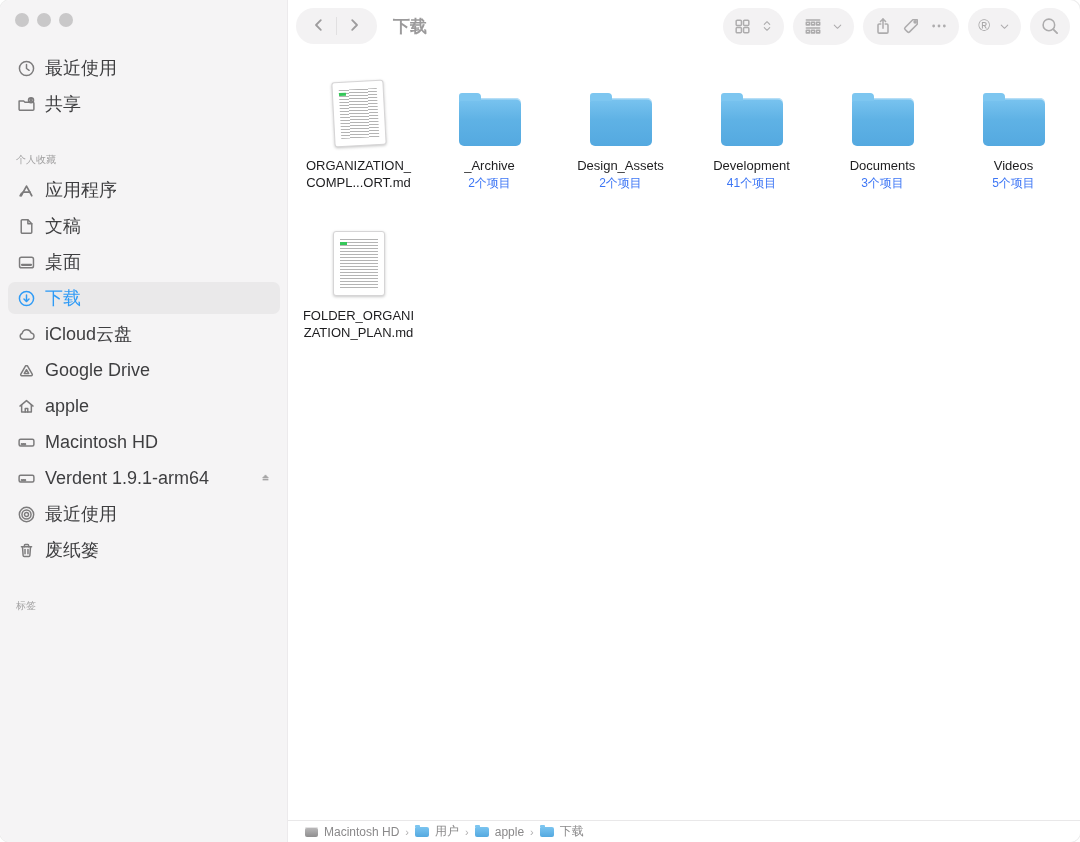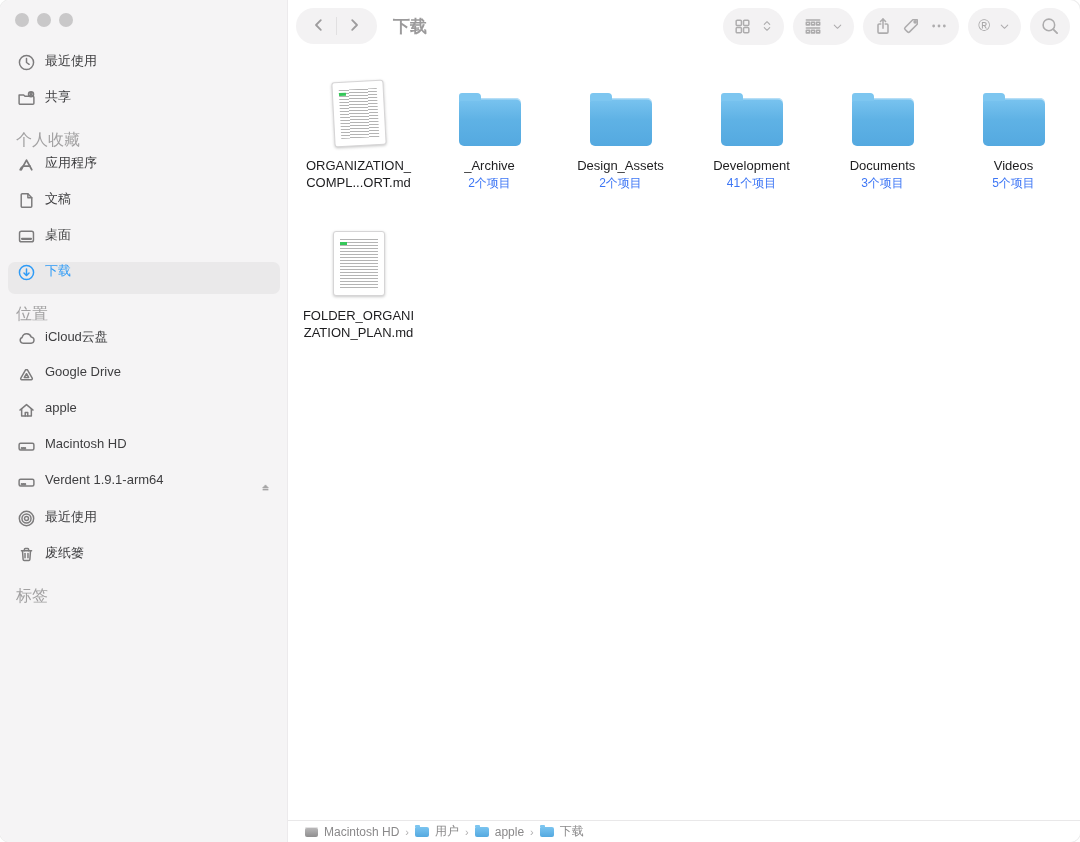--- a/index.html
+++ b/index.html
@@ -2,27 +2,27 @@
 <html><head>
 <meta charset="utf-8">
 <style>
   html,body{margin:0;padding:0;background:#fff;font-family:"Liberation Sans","DejaVu Sans",sans-serif;}
   .window{position:relative;width:1080px;height:842px;background:#fff;border-radius:10px;overflow:hidden;box-shadow:0 0 0 1px rgba(0,0,0,.07);}
   
   .sidebar{position:absolute;left:0;top:0;width:288px;height:842px;background:#f5f4f5;border-right:1px solid #eceaec;box-sizing:border-box;}
   .traffic{position:absolute;left:15px;top:13px;display:flex;gap:8px;}
   .light{width:14px;height:14px;border-radius:50%;background:#c9c8c9;}
   .side-nav{position:absolute;left:0;top:52px;width:288px;padding:0 8px;box-sizing:border-box;}
-  .srow{display:flex;height:32px;margin-bottom:4px;border-radius:7px;padding:0 8px;color:#3e3e40;font-size:13px;}
+  .srow{display:flex;align-items:center;height:32px;margin-bottom:4px;border-radius:7px;padding:0 8px;color:#3e3e40;font-size:18px;}
   .srow .slabel{margin-left:9px;white-space:nowrap;overflow:hidden;}
   .srow.selected{background:#eae9ea;color:#2f9bf6;}
   .srow.selected .sicon svg{stroke:#2f9bf6;}
   .sicon{width:20px;height:20px;display:flex;align-items:center;justify-content:center;flex:0 0 20px;}
   .sicon svg{stroke:#7c7b7c;fill:none;stroke-width:1.4;stroke-linecap:round;stroke-linejoin:round;}
-  .shead{font-size:16px;color:#a2a1a2;padding:0 8px;height:16px;line-height:16px;margin:12px 0 6px 0;}
+  .shead{font-size:10px;color:#a2a1a2;padding:0 8px;height:16px;line-height:16px;margin:32px 0 6px 0;}
   .eject{margin-left:auto;display:flex;align-items:center;}
   .eject svg{stroke:#a5a4a5;fill:#a5a4a5;stroke-width:1;}
   
   .content{position:absolute;left:288px;top:0;width:792px;height:842px;}
   .toolbar{position:absolute;top:0;left:0;width:100%;height:52px;display:flex;align-items:center;padding:0 10px 0 8px;box-sizing:border-box;}
   .navpill{display:flex;align-items:center;height:36px;background:#f3f2f3;border-radius:18px;padding:0 6px;}
   .navbtn{width:34px;height:30px;display:flex;align-items:center;justify-content:center;background:none;border:none;padding:0;}
   .navpill .vdiv{width:1px;height:18px;background:#e1e0e1;}
   .navbtn svg{stroke:#9d9c9d;fill:none;stroke-width:1.8;stroke-linecap:round;stroke-linejoin:round;}
   .tb-title{font-size:17px;font-weight:700;color:#9b9a9b;margin-left:16px;}
@@ -116,21 +116,20 @@
         <div class="srow selected">
           <span class="sicon">
             <svg width="19" height="19" viewBox="0 0 18 18">
               <circle cx="9" cy="9" r="6.7"></circle>
               <path d="M9 5.6 V11.6"></path>
               <path d="M6.6 9.4 L9 11.8 L11.4 9.4"></path>
             </svg>
           </span>
           <span class="slabel">下载</span>
         </div>
-        <div class="shead">位置</div>
         <div class="srow">
           <span class="sicon">
             <svg width="19" height="19" viewBox="0 0 18 18">
               <path d="M5.4 13.4 h7.6 a2.9 2.9 0 0 0 .4 -5.8 A4.4 4.4 0 0 0 4.9 8 A2.8 2.8 0 0 0 5.4 13.4 z"></path>
             </svg>
           </span>
           <span class="slabel">iCloud云盘</span>
         </div>
         <div class="srow">
           <span class="sicon">

